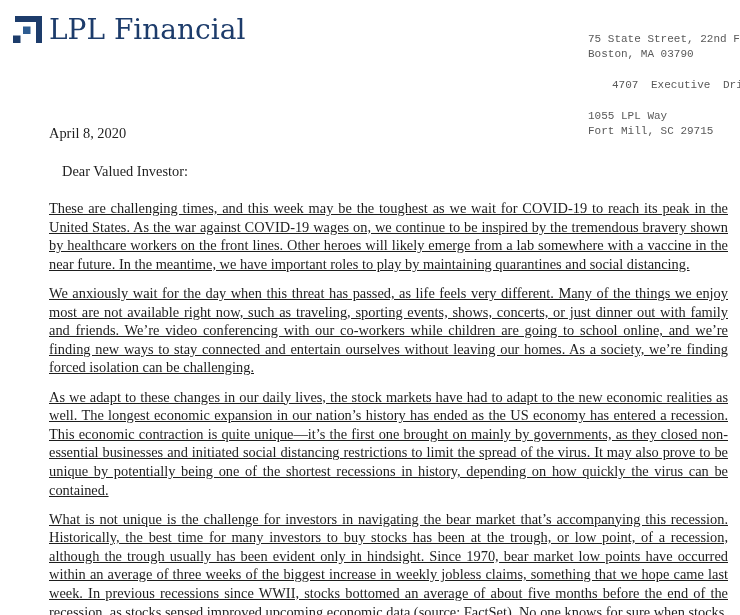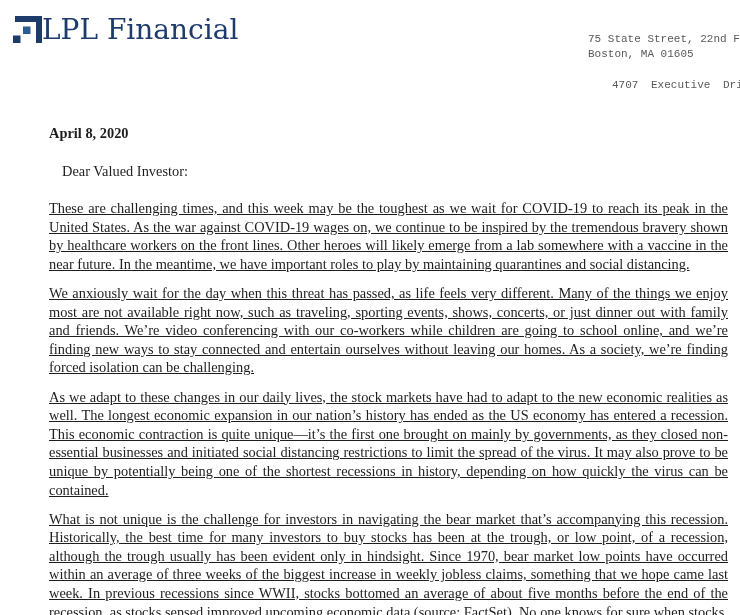--- a/index.html
+++ b/index.html
@@ -14,21 +14,21 @@
   }
   .page { position: absolute; inset: 0; background: #fff; }
 
   
   .logo {
     position: absolute;
     left: 12px;
     top: 15px;
     display: flex;
     align-items: flex-end;
-    gap: 0;
+    gap: 7px;
   }
   .logo-icon { width: 30px; height: 27px; display: block; margin-bottom: 2px; }
   .wordmark {
     font-family: "DejaVu Serif", "Liberation Serif", serif;
     font-size: 28px;
     line-height: 30px;
     color: #1d3c6b;
     letter-spacing: 0px;
     white-space: nowrap;
   }
@@ -50,21 +50,21 @@
   
   main {
     position: absolute;
     left: 49px;
     top: 124px;
     width: 679px;
     color: #1e1e1e;
     font-size: 14.4px;
     line-height: 18.6px;
   }
-  .date { margin: 0 0 19px 0; font-weight: bold; }
+  .date { margin: 0 0 19px 0; }
   .salutation { margin: 0 0 19px 13px; }
   p.par {
     margin: 0 0 10.5px 0;
     text-align: justify;
     text-justify: inter-word;
     text-decoration: underline;
   }
 </style>
 </head>
 <body>
@@ -78,24 +78,28 @@
         <rect x="24" y="0" width="6" height="27" fill="#1d3c6b"></rect>
         <rect x="11" y="10.5" width="7.5" height="7.5" fill="#2d5c91"></rect>
         <rect x="1" y="19.5" width="7.5" height="7.5" fill="#1d3c6b"></rect>
       </svg>
       <span class="wordmark">LPL Financial</span>
     </div>
 
     <div class="addresses">
       <div class="addr">
         <div>75 State Street, 22nd Floor</div>
-        <div>Boston, MA 01605</div>
+        <div>Boston, MA 03790</div>
       </div>
       <div class="addr">
         <div class="stretch">4707 Executive Drive</div>
+      </div>
+      <div class="addr">
+        <div>1055 LPL Way</div>
+        <div>Fort Mill, SC 29715</div>
       </div>
     </div>
   </header>
 
   <main>
     <div class="date">April 8, 2020</div>
     <div class="salutation">Dear Valued Investor:</div>
     <p class="par">These are challenging times, and this week may be the toughest as we wait for COVID-19 to reach its peak in the United States. As the war against COVID-19 wages on, we continue to be inspired by the tremendous bravery shown by healthcare workers on the front lines. Other heroes will likely emerge from a lab somewhere with a vaccine in the near future. In the meantime, we have important roles to play by maintaining quarantines and social distancing.</p>
     <p class="par">We anxiously wait for the day when this threat has passed, as life feels very different. Many of the things we enjoy most are not available right now, such as traveling, sporting events, shows, concerts, or just dinner out with family and friends. We’re video conferencing with our co-workers while children are going to school online, and we’re finding new ways to stay connected and entertain ourselves without leaving our homes. As a society, we’re finding forced isolation can be challenging.</p>
     <p class="par">As we adapt to these changes in our daily lives, the stock markets have had to adapt to the new economic realities as well. The longest economic expansion in our nation’s history has ended as the US economy has entered a recession. This economic contraction is quite unique—it’s the first one brought on mainly by governments, as they closed non-essential businesses and initiated social distancing restrictions to limit the spread of the virus. It may also prove to be unique by potentially being one of the shortest recessions in history, depending on how quickly the virus can be contained.</p>

